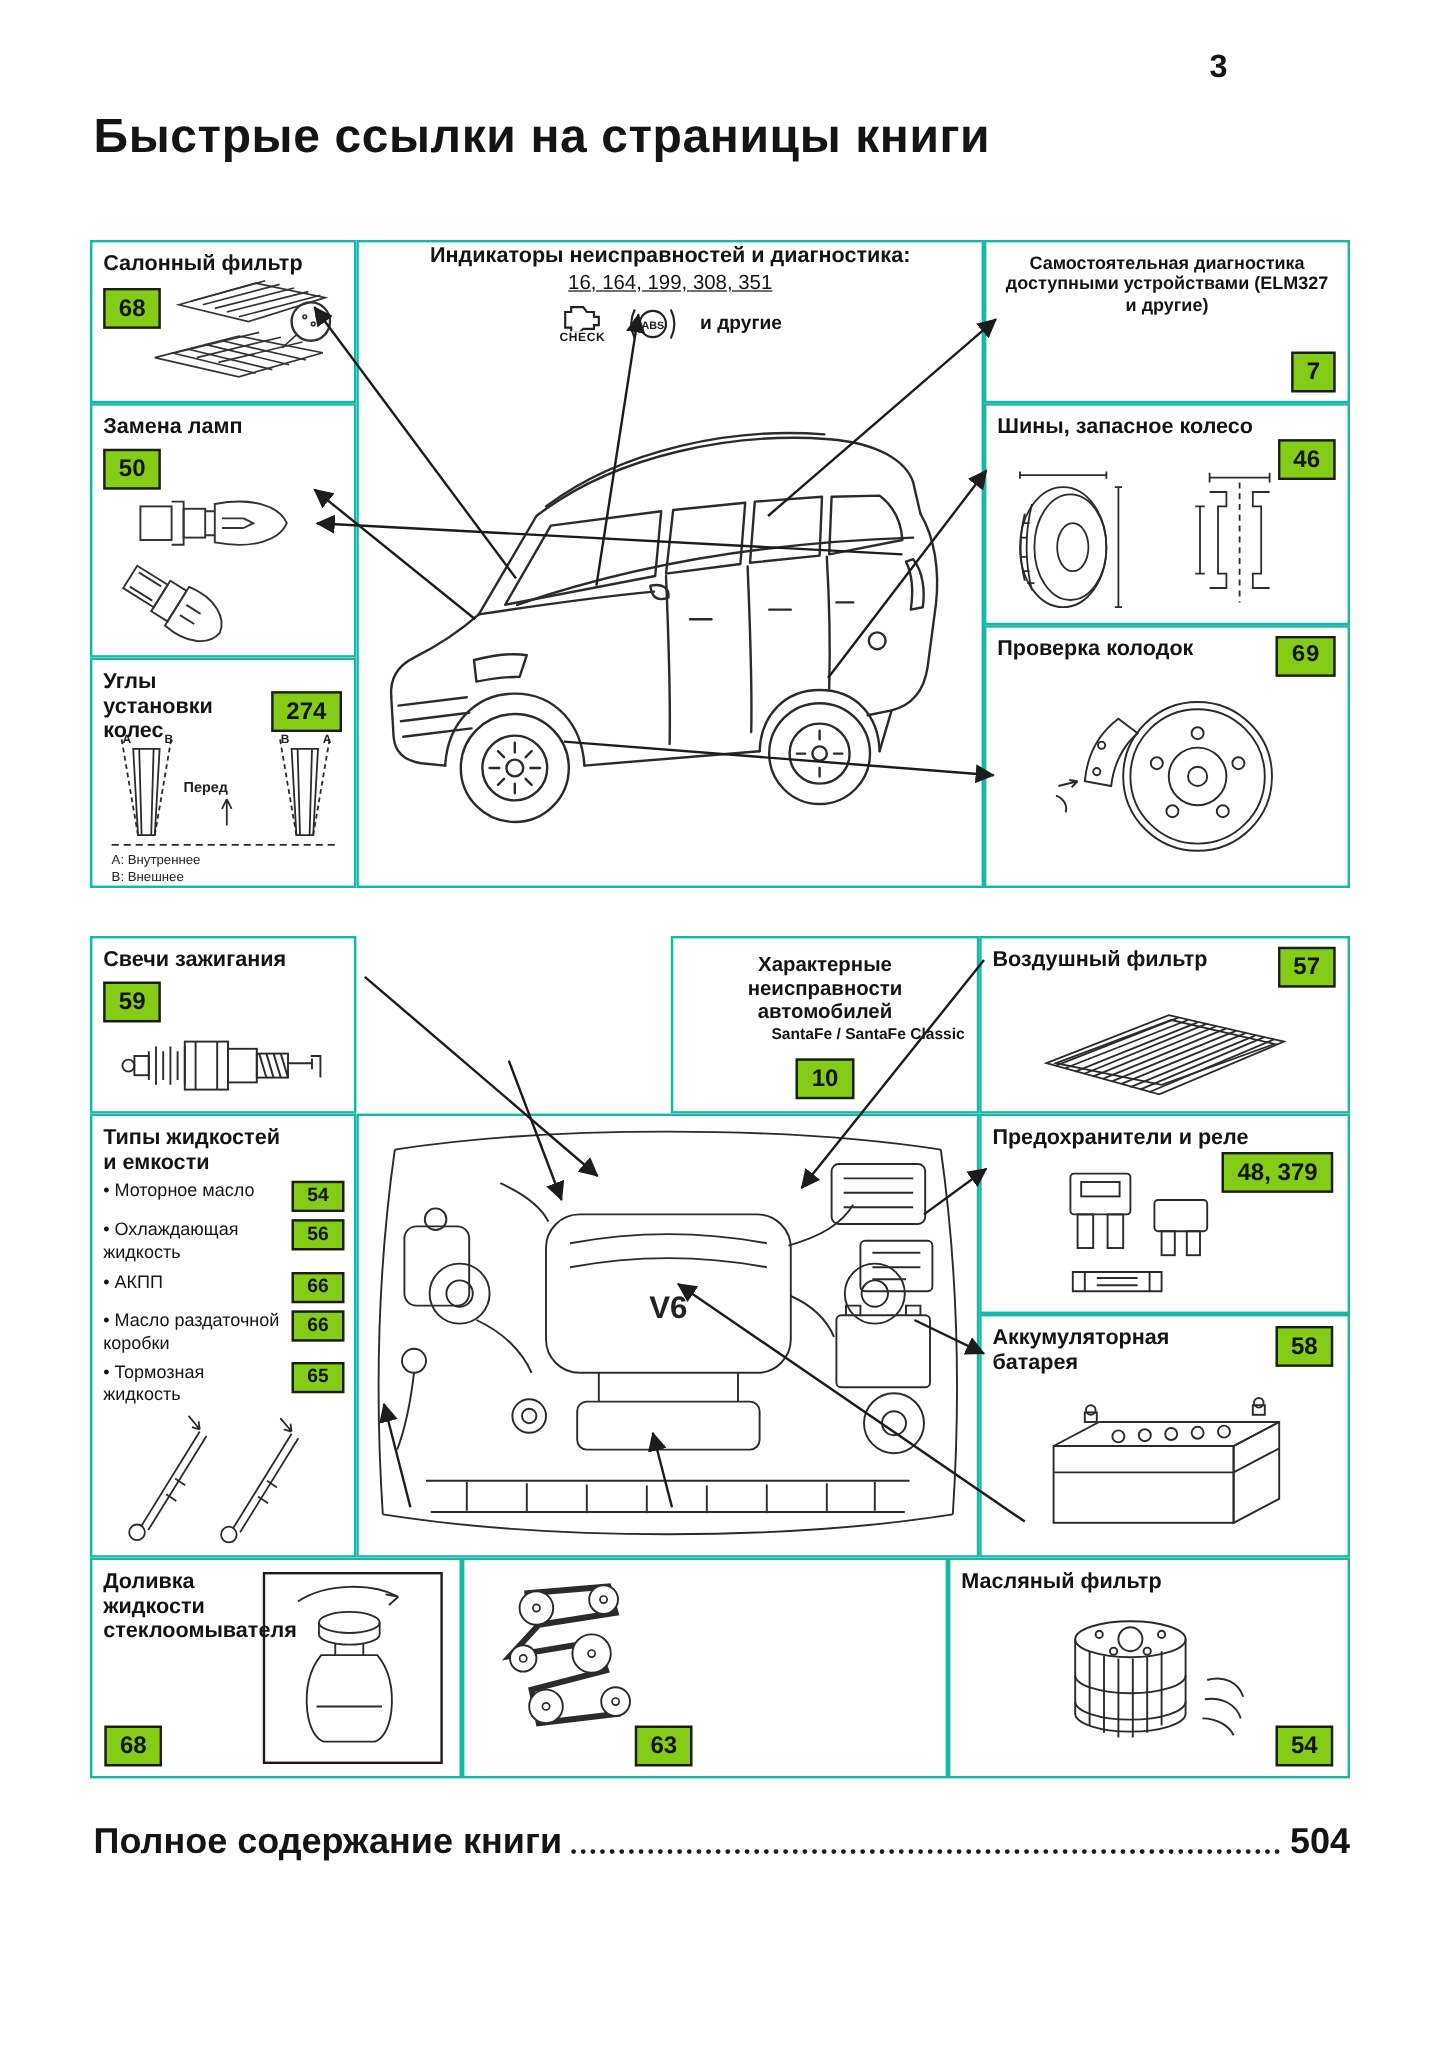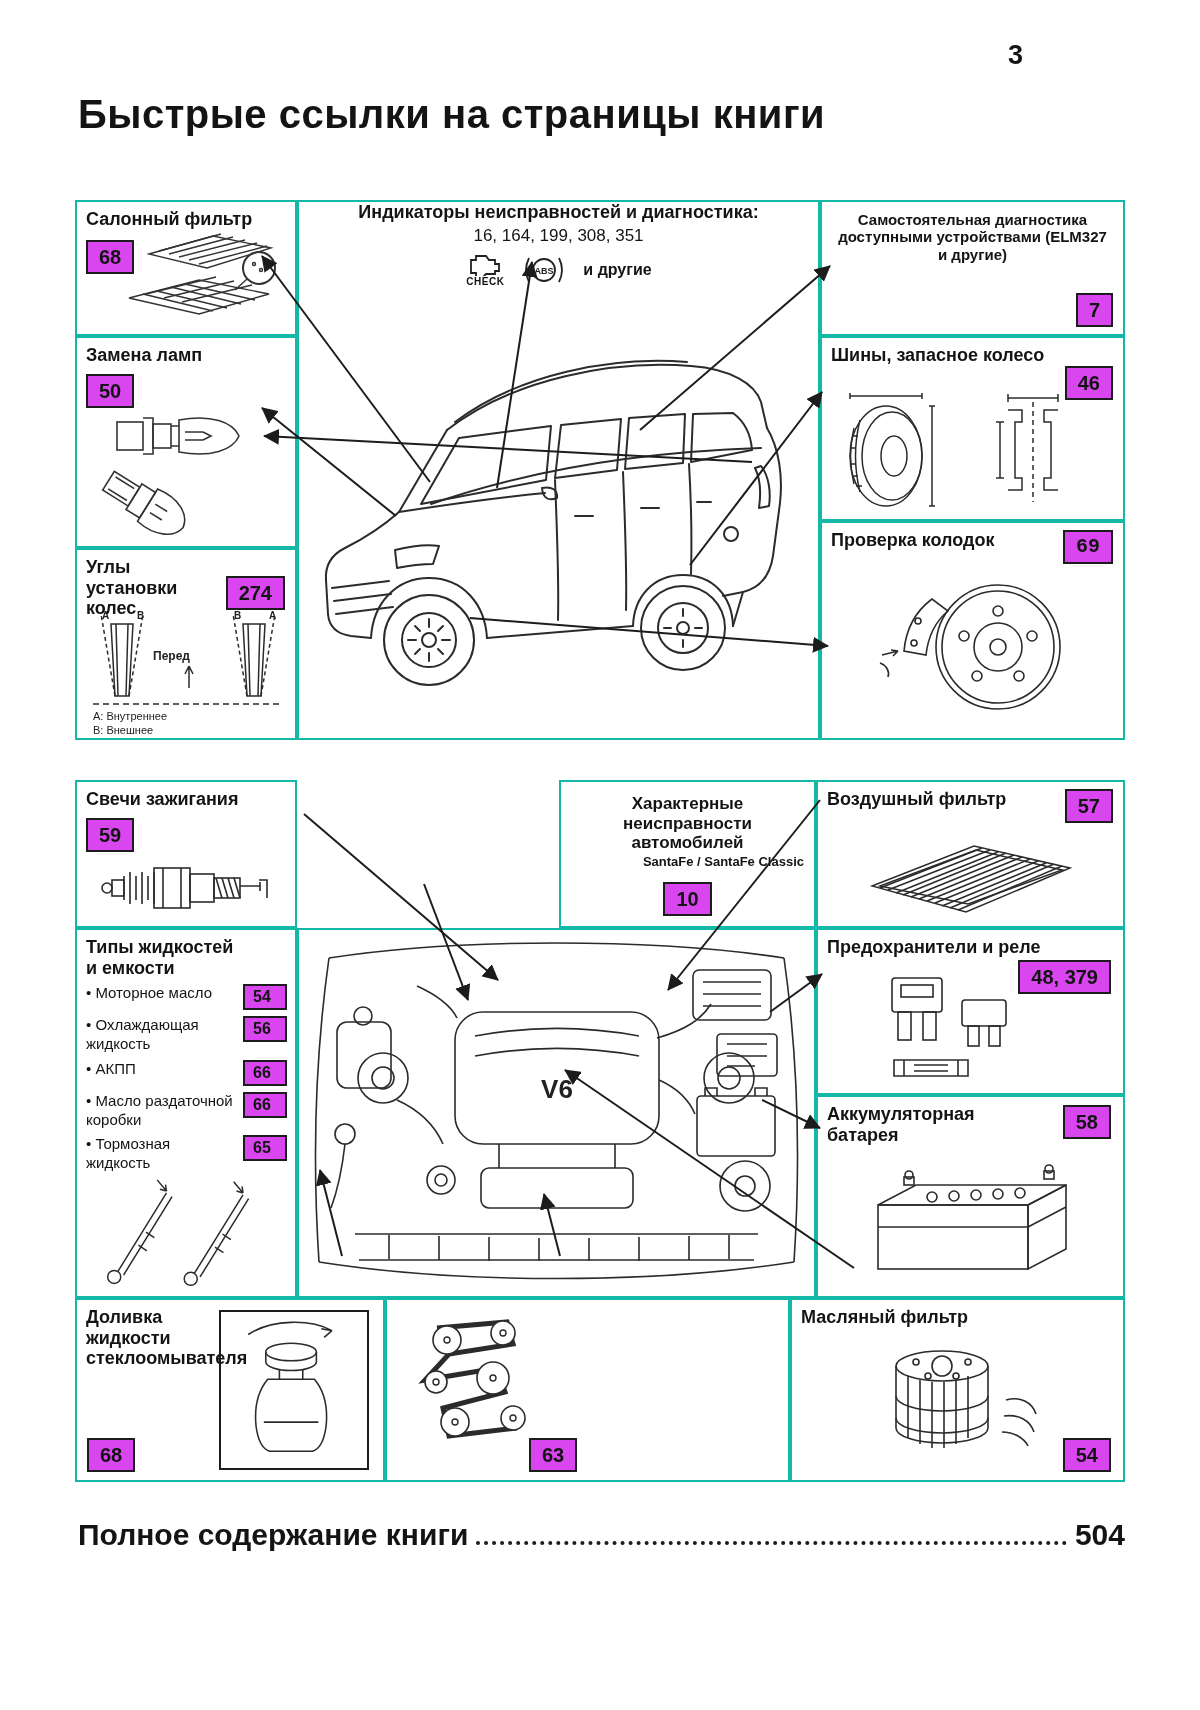--- a/index.html
+++ b/index.html
@@ -4,29 +4,29 @@
 <style>
   * { margin:0; padding:0; box-sizing:border-box; }
   html,body { background:#dcdcdc; }
   body { font-family:"Liberation Sans", sans-serif; color:#141414; }
   .page { position:relative; width:1200px; height:1710px; background:#ffffff; margin:0 auto; overflow:hidden; }
   .pagenum { position:absolute; left:1008px; top:40px; font-size:27px; font-weight:bold; }
   .title { position:absolute; left:78px; top:92px; font-size:40px; font-weight:bold; letter-spacing:.5px; }
   .box { position:absolute; border:2px solid #14b8a6; background:#fff;margin-top:40px; }
   .lbl { font-weight:bold; font-size:18px; line-height:1.15; padding:7px 9px 0 9px; }
   .lbl-c { text-align:center; padding:9px 10px 0 10px; }
-  .badge { display:inline-block; border:2px solid #1c1c1c; background:#d946ef; font-weight:bold; font-size:20px; line-height:1; padding:5px 11px; text-align:left; }
+  .badge { display:inline-block; border:2px solid #1c1c1c; background:#84cc16; font-weight:bold; font-size:20px; line-height:1; padding:5px 11px; text-align:center; }
   .badge-sm { font-size:16px; padding:3px 8px; min-width:44px; }
   .abs { position:absolute; }
   svg { display:block; }
   .svgtxt { font-family:"Liberation Sans", sans-serif; font-weight:bold; fill:#222; }
   .svgtxt2 { font-family:"Liberation Sans", sans-serif; font-weight:normal; fill:#222; }
   .ind-head { text-align:center; padding-top:0; }
   .ind-title { font-weight:bold; font-size:18px; }
-  .ind-pages { font-size:17px; margin-top:3px; }
+  .ind-pages { font-size:17px; margin-top:3px;text-decoration:underline; }
   .ind-row { display:flex; align-items:center; justify-content:center; gap:16px; margin-top:6px; }
   .ind-ic { text-align:center; }
   .ind-cap { font-size:10px; font-weight:bold; letter-spacing:.5px; }
   .ind-more { font-size:16px; font-weight:bold; }
   .fluid-row { display:flex; justify-content:space-between; align-items:flex-start; padding:0 8px 0 9px; margin-top:6px; }
   .fluid-text { font-size:15px; line-height:1.25; width:150px; }
   .bullet::before { content:"\2022\00a0"; }
   .overlay { position:absolute; left:0; top:0; z-index:40; pointer-events:none; }
   .footer { position:absolute; left:78px; top:1478px; width:1047px; display:flex; align-items:flex-end; font-weight:bold; font-size:30px;margin-top:40px; }
   .leader { flex:1; border-bottom:4px dotted #1c1c1c; margin:0 8px 7px 8px; }

